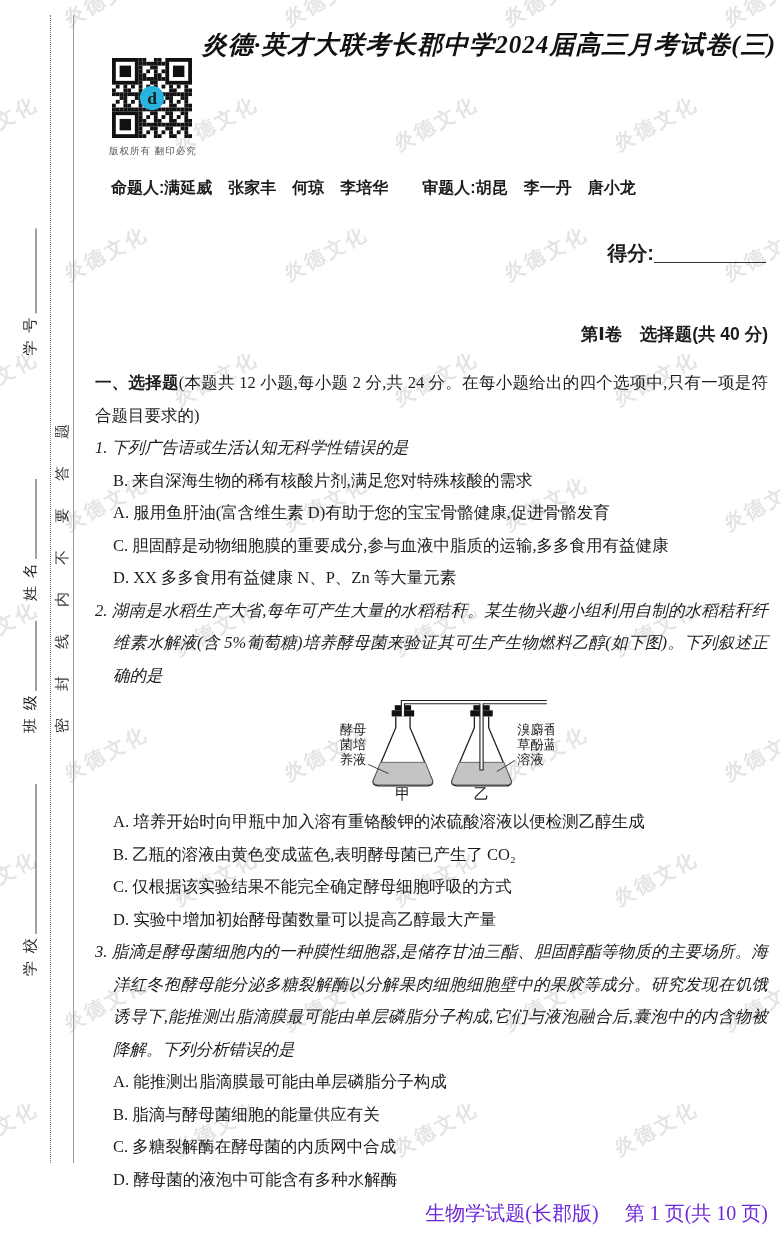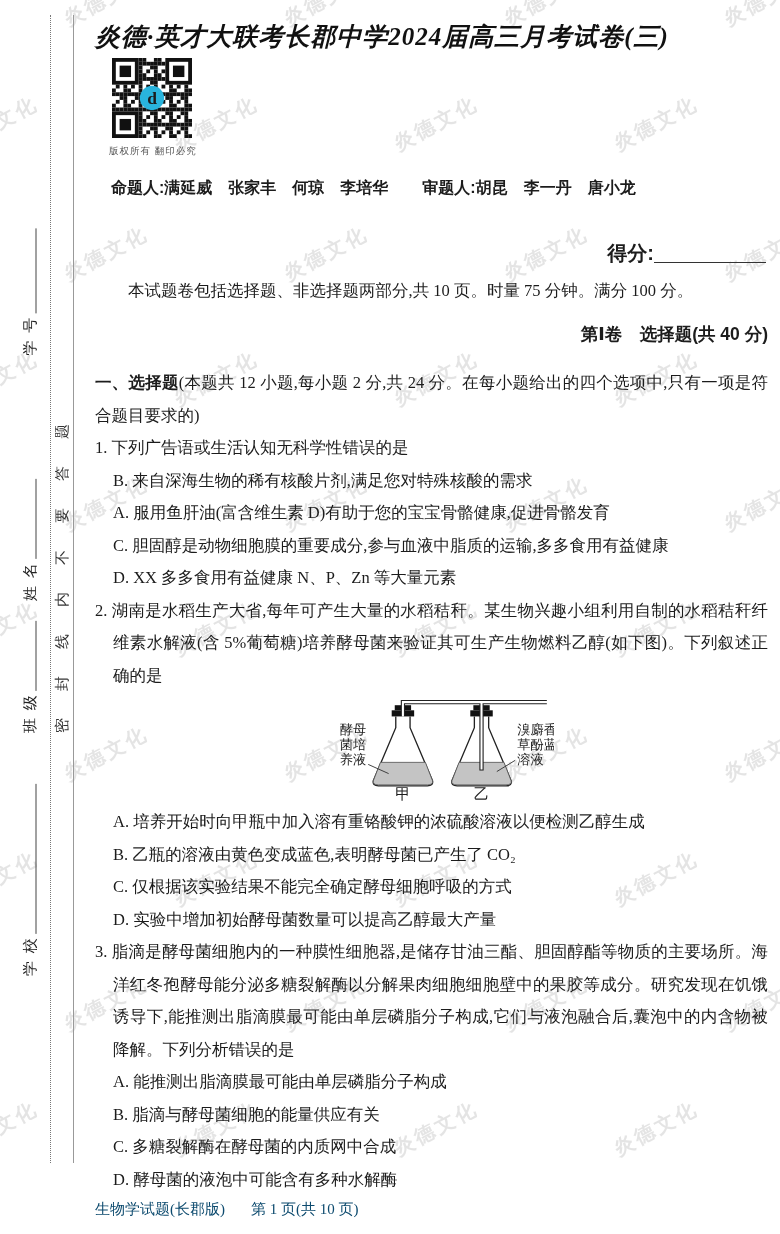--- a/index.html
+++ b/index.html
@@ -16,21 +16,21 @@
   .vfield{font-size:15px;color:#222;letter-spacing:2px;}
   .fline{display:inline-block;border-bottom:1.2px solid #444;vertical-align:-2px;margin-left:2px;}
   .w85{width:85px}.w80{width:80px}.w70{width:70px}.w150{width:150px}
   .sealtext{font-size:15px;color:#333;letter-spacing:27px;}
   .dotline{position:absolute;left:50px;top:15px;height:1148px;width:0;
            border-left:1px dotted #777;}
   .solidline{position:absolute;left:73px;top:15px;height:1148px;width:0;
              border-left:1.5px solid #999;}
   
   .main{position:absolute;left:95px;top:0;width:673px;height:100%;z-index:1;}
-  .title{position:absolute;top:20px;left:0;width:100%;margin:0;text-align:left;
+  .title{position:absolute;top:20px;left:0;width:100%;margin:8px;text-align:right;
          font-size:25px;font-weight:900;font-style:italic;letter-spacing:1px;color:#111;}
   .qr-wrap{position:absolute;top:58px;left:14px;width:86px;text-align:center;}
   .qr-caption{margin-top:3px;font-size:9.5px;color:#555;letter-spacing:1px;
               font-family:"Liberation Sans","DejaVu Sans",sans-serif;white-space:nowrap;}
   .subject{position:absolute;top:94px;left:0;width:100%;text-align:center;
            font-size:28px;font-weight:bold;letter-spacing:16px;text-indent:16px;
            font-family:"Liberation Sans","DejaVu Sans",sans-serif;}
   .byline{position:absolute;top:178px;left:16px;font-size:16px;font-weight:bold;
           font-family:"Liberation Sans","DejaVu Sans",sans-serif;white-space:nowrap;}
   .bl-gap{display:inline-block;width:34px;}
@@ -39,26 +39,26 @@
   .score-line{display:inline-block;width:112px;border-bottom:1.3px solid #333;vertical-align:-3px;}
   .notice{position:absolute;top:280px;left:0;width:100%;margin:0;font-size:16.5px;
           text-indent:2em;}
   .section{position:absolute;top:322px;left:0;width:100%;margin:0;text-align:right;
            font-size:17.5px;font-weight:bold;
            font-family:"Liberation Sans","DejaVu Sans",sans-serif;}
   .qarea{position:absolute;top:366px;left:0;right:0;font-size:16.5px;line-height:32.5px;
          text-align:justify;}
   .part-head{margin:0;}
   .part-head b{font-family:"Liberation Sans","DejaVu Sans",sans-serif;}
-  .stem{padding-left:18px;text-indent:-18px;margin:0;}
+  .stem{padding-left:18px;text-indent:-18px;margin:0;font-style:italic;}
   .qnum{display:inline;}
   .opt{padding-left:18px;margin:0;}
   .diagram{width:245px;margin:3px auto 5px auto;display:block;}
-  .footer{position:absolute;top:1200px;left:0;width:100%;text-align:left;
-          font-size:15px;color:#0c4a6e;}
+  .footer{position:absolute;top:1200px;left:0;width:100%;text-align:right;
+          font-size:20px;color:#6d28d9;}
   .fgap{display:inline-block;width:26px;}
   svg text{font-family:"Liberation Serif","DejaVu Serif",serif;fill:#1c1c1c;}
 </style>
 </head>
 <body>
 
 <div class="page">
   <div id="wm-layer">
       <div class="wm" style="left: 60px; top: -15px;">炎德文化</div>
       <div class="wm" style="left: 280px; top: -15px;">炎德文化</div>
@@ -312,21 +312,20 @@
 
 
     <div class="byline">
       <span><span>命题人:</span><span>满延威　张家丰　何琼　李培华</span></span><span class="bl-gap"></span><span><span>审题人:</span><span>胡昆　李一丹　唐小龙</span></span>
     </div>
 
     <div class="score">
       <span>得分:</span><span class="score-line"></span>
     </div>
 
-    <p class="notice">本试题卷包括选择题、非选择题两部分,共 10 页。时量 75 分钟。满分 100 分。</p>
 
     <h2 class="section">第Ⅰ卷　选择题(共 40 分)</h2>
 
     <div class="qarea">
       <p class="part-head"><b>一、选择题</b><span>(本题共 12 小题,每小题 2 分,共 24 分。在每小题给出的四个选项中,只有一项是符合题目要求的)</span></p>
 
       <div>
         <p class="stem"><span class="qnum">1.</span> <span>下列广告语或生活认知无科学性错误的是</span></p>
         <div class="opt">B. 来自深海生物的稀有核酸片剂,满足您对特殊核酸的需求</div>
         <div class="opt">A. 服用鱼肝油(富含维生素 D)有助于您的宝宝骨骼健康,促进骨骼发育</div>

